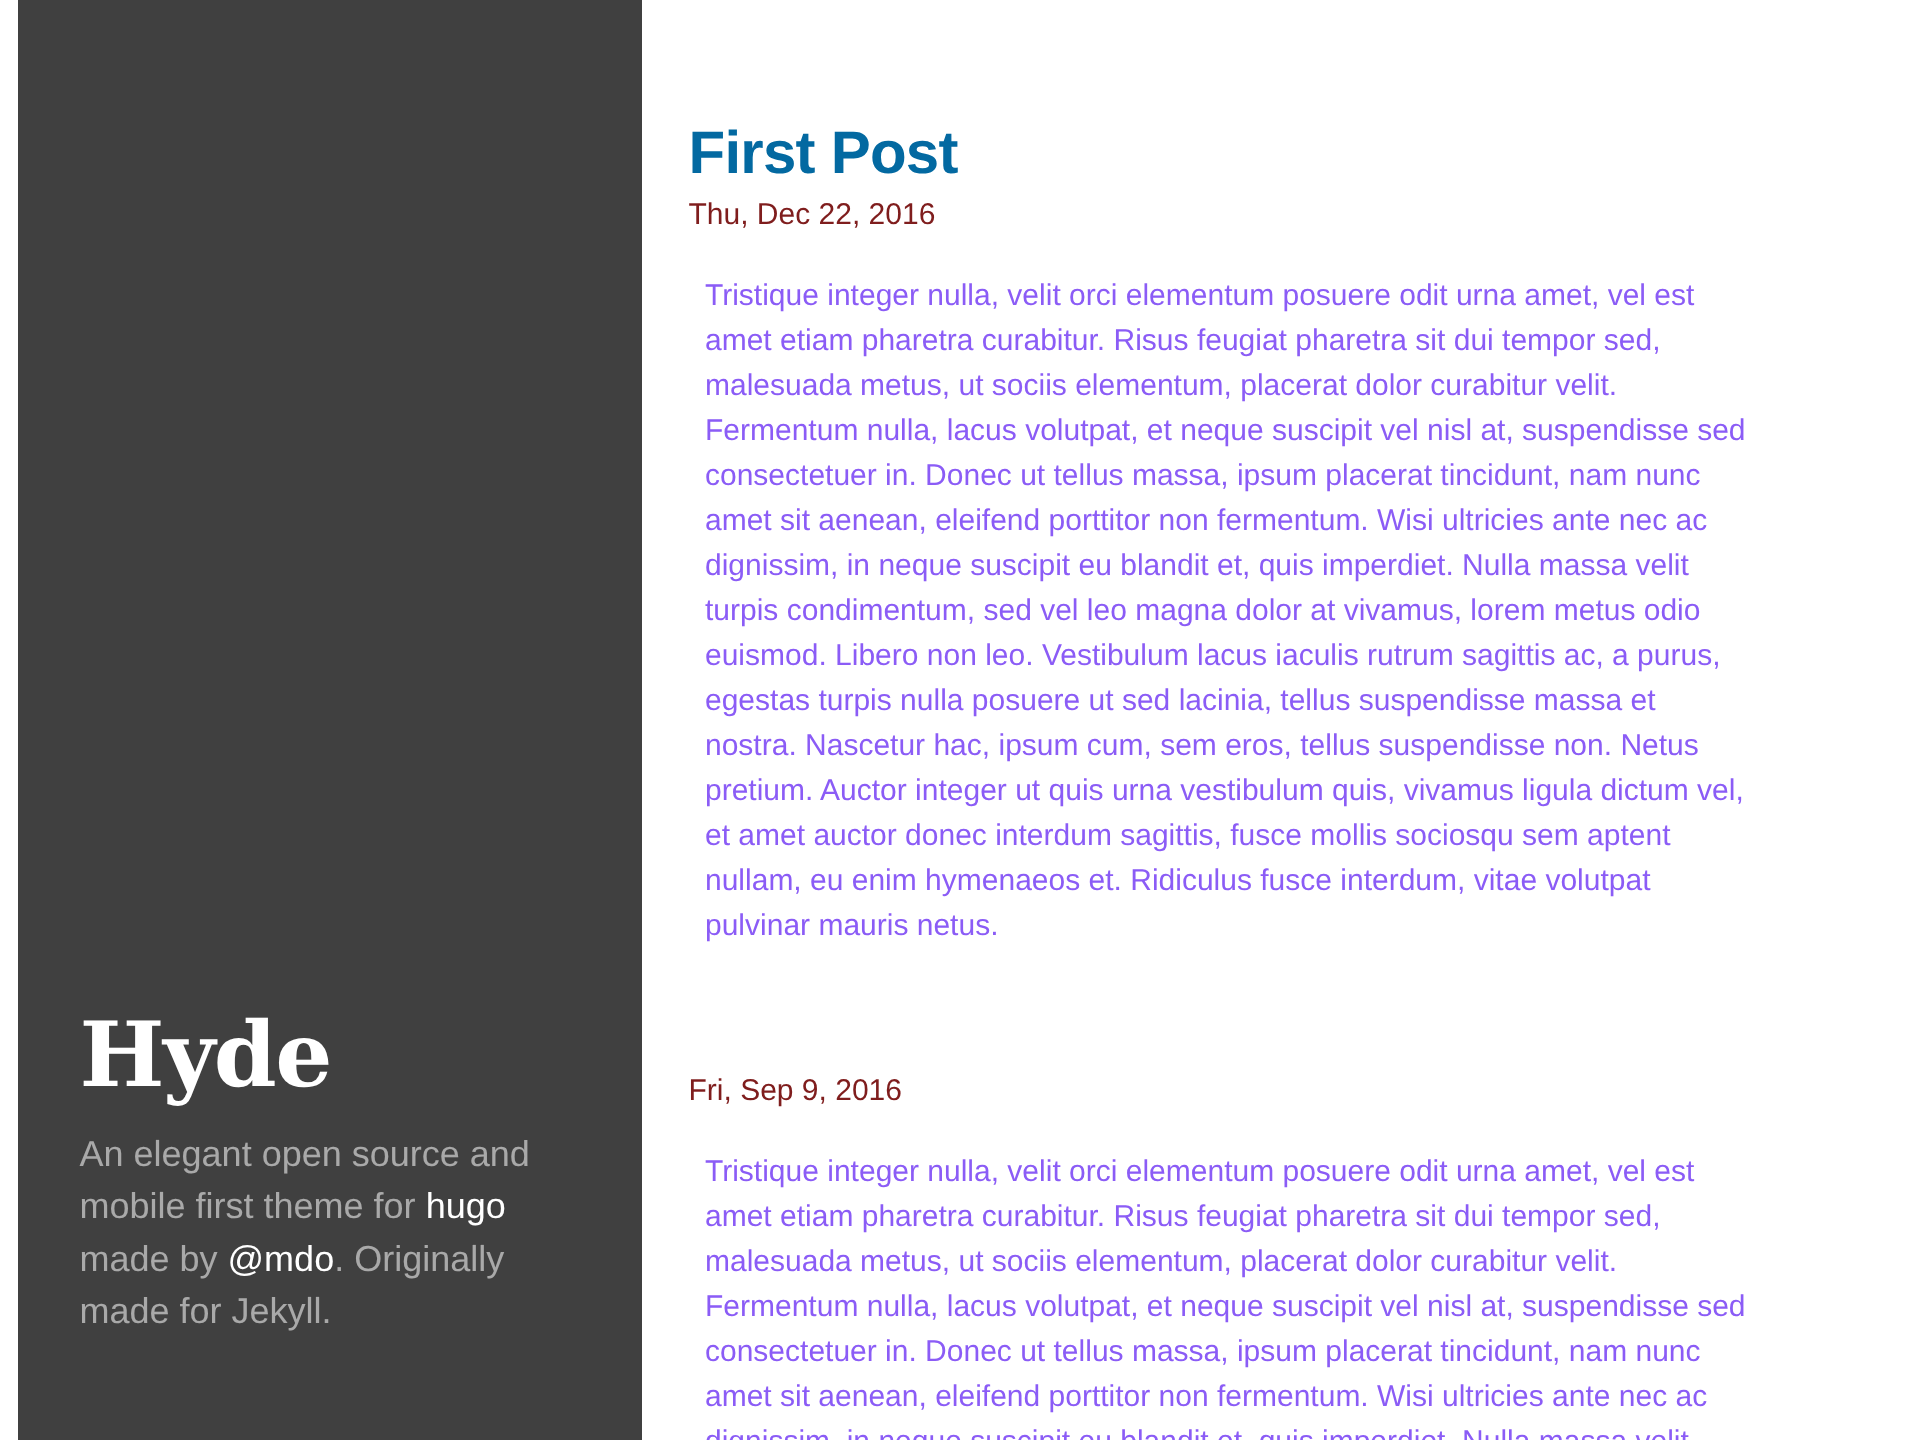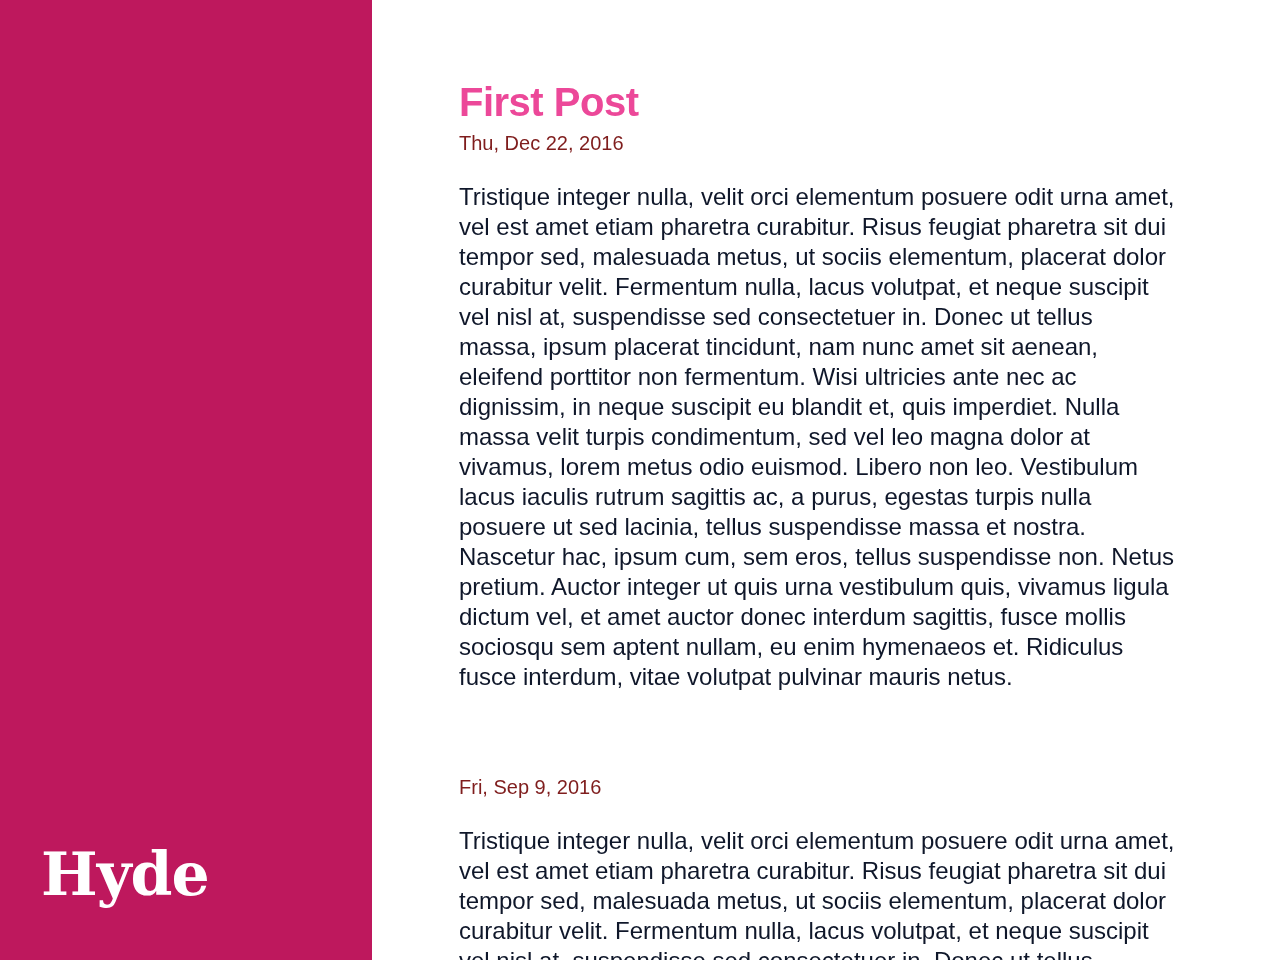--- a/index.html
+++ b/index.html
@@ -12,25 +12,25 @@
     width: 1280px;
     height: 960px;
     overflow: hidden;
     background: #ffffff;
     font-family: "Liberation Sans", sans-serif;
   }
 
   
   .sidebar {
     position: absolute;
-    left: 0;
+    left: 12px;
     top: 0;
-    width: 372px;
+    width: 416px;
     height: 960px;
-    background: #be185d;
+    background: #404040;
     color: rgba(255,255,255,0.55);
   }
   .sidebar-sticky {
     position: absolute;
     left: 41px;
     right: 36px;
     bottom: 38px;
   }
   .sidebar-title {
     display: inline-block;
@@ -80,46 +80,47 @@
     margin: 0 0 80px 0;
   }
   .post-title {
     margin: 0;
     font-size: 40px;
     line-height: 44px;
     font-weight: bold;
     letter-spacing: -0.5px;
   }
   .post-title a {
-    color: #ec4899;
+    color: #0369a1;
     text-decoration: none;
   }
   .post-date {
     display: block;
     margin: 4px 0 24px 0;
     font-size: 20px;
     line-height: 30px;
     color: #7f1d1d;
   }
   .post-body {
-    margin: 0;
-    font-size: 24px;
+    margin: 11px;
+    font-size: 20px;
     line-height: 30px;
-    color: #0f172a;
+    color: #8b5cf6;
   }
 </style>
 </head>
 <body>
 
 <div class="page">
 
   <aside class="sidebar">
     <div class="sidebar-sticky">
       <a class="sidebar-title" href="#">Hyde</a>
 
+      <p class="sidebar-tagline"><span>An elegant open source and mobile first theme for </span><a href="#">hugo</a><span> made by </span><a href="#">@mdo</a><span>. Originally made for Jekyll.</span></p>
 
 
     </div>
   </aside>
 
   <main class="content">
 
     <article class="post">
       <h1 class="post-title"><a href="#">First Post</a></h1>
       <span class="post-date">Thu, Dec 22, 2016</span>

